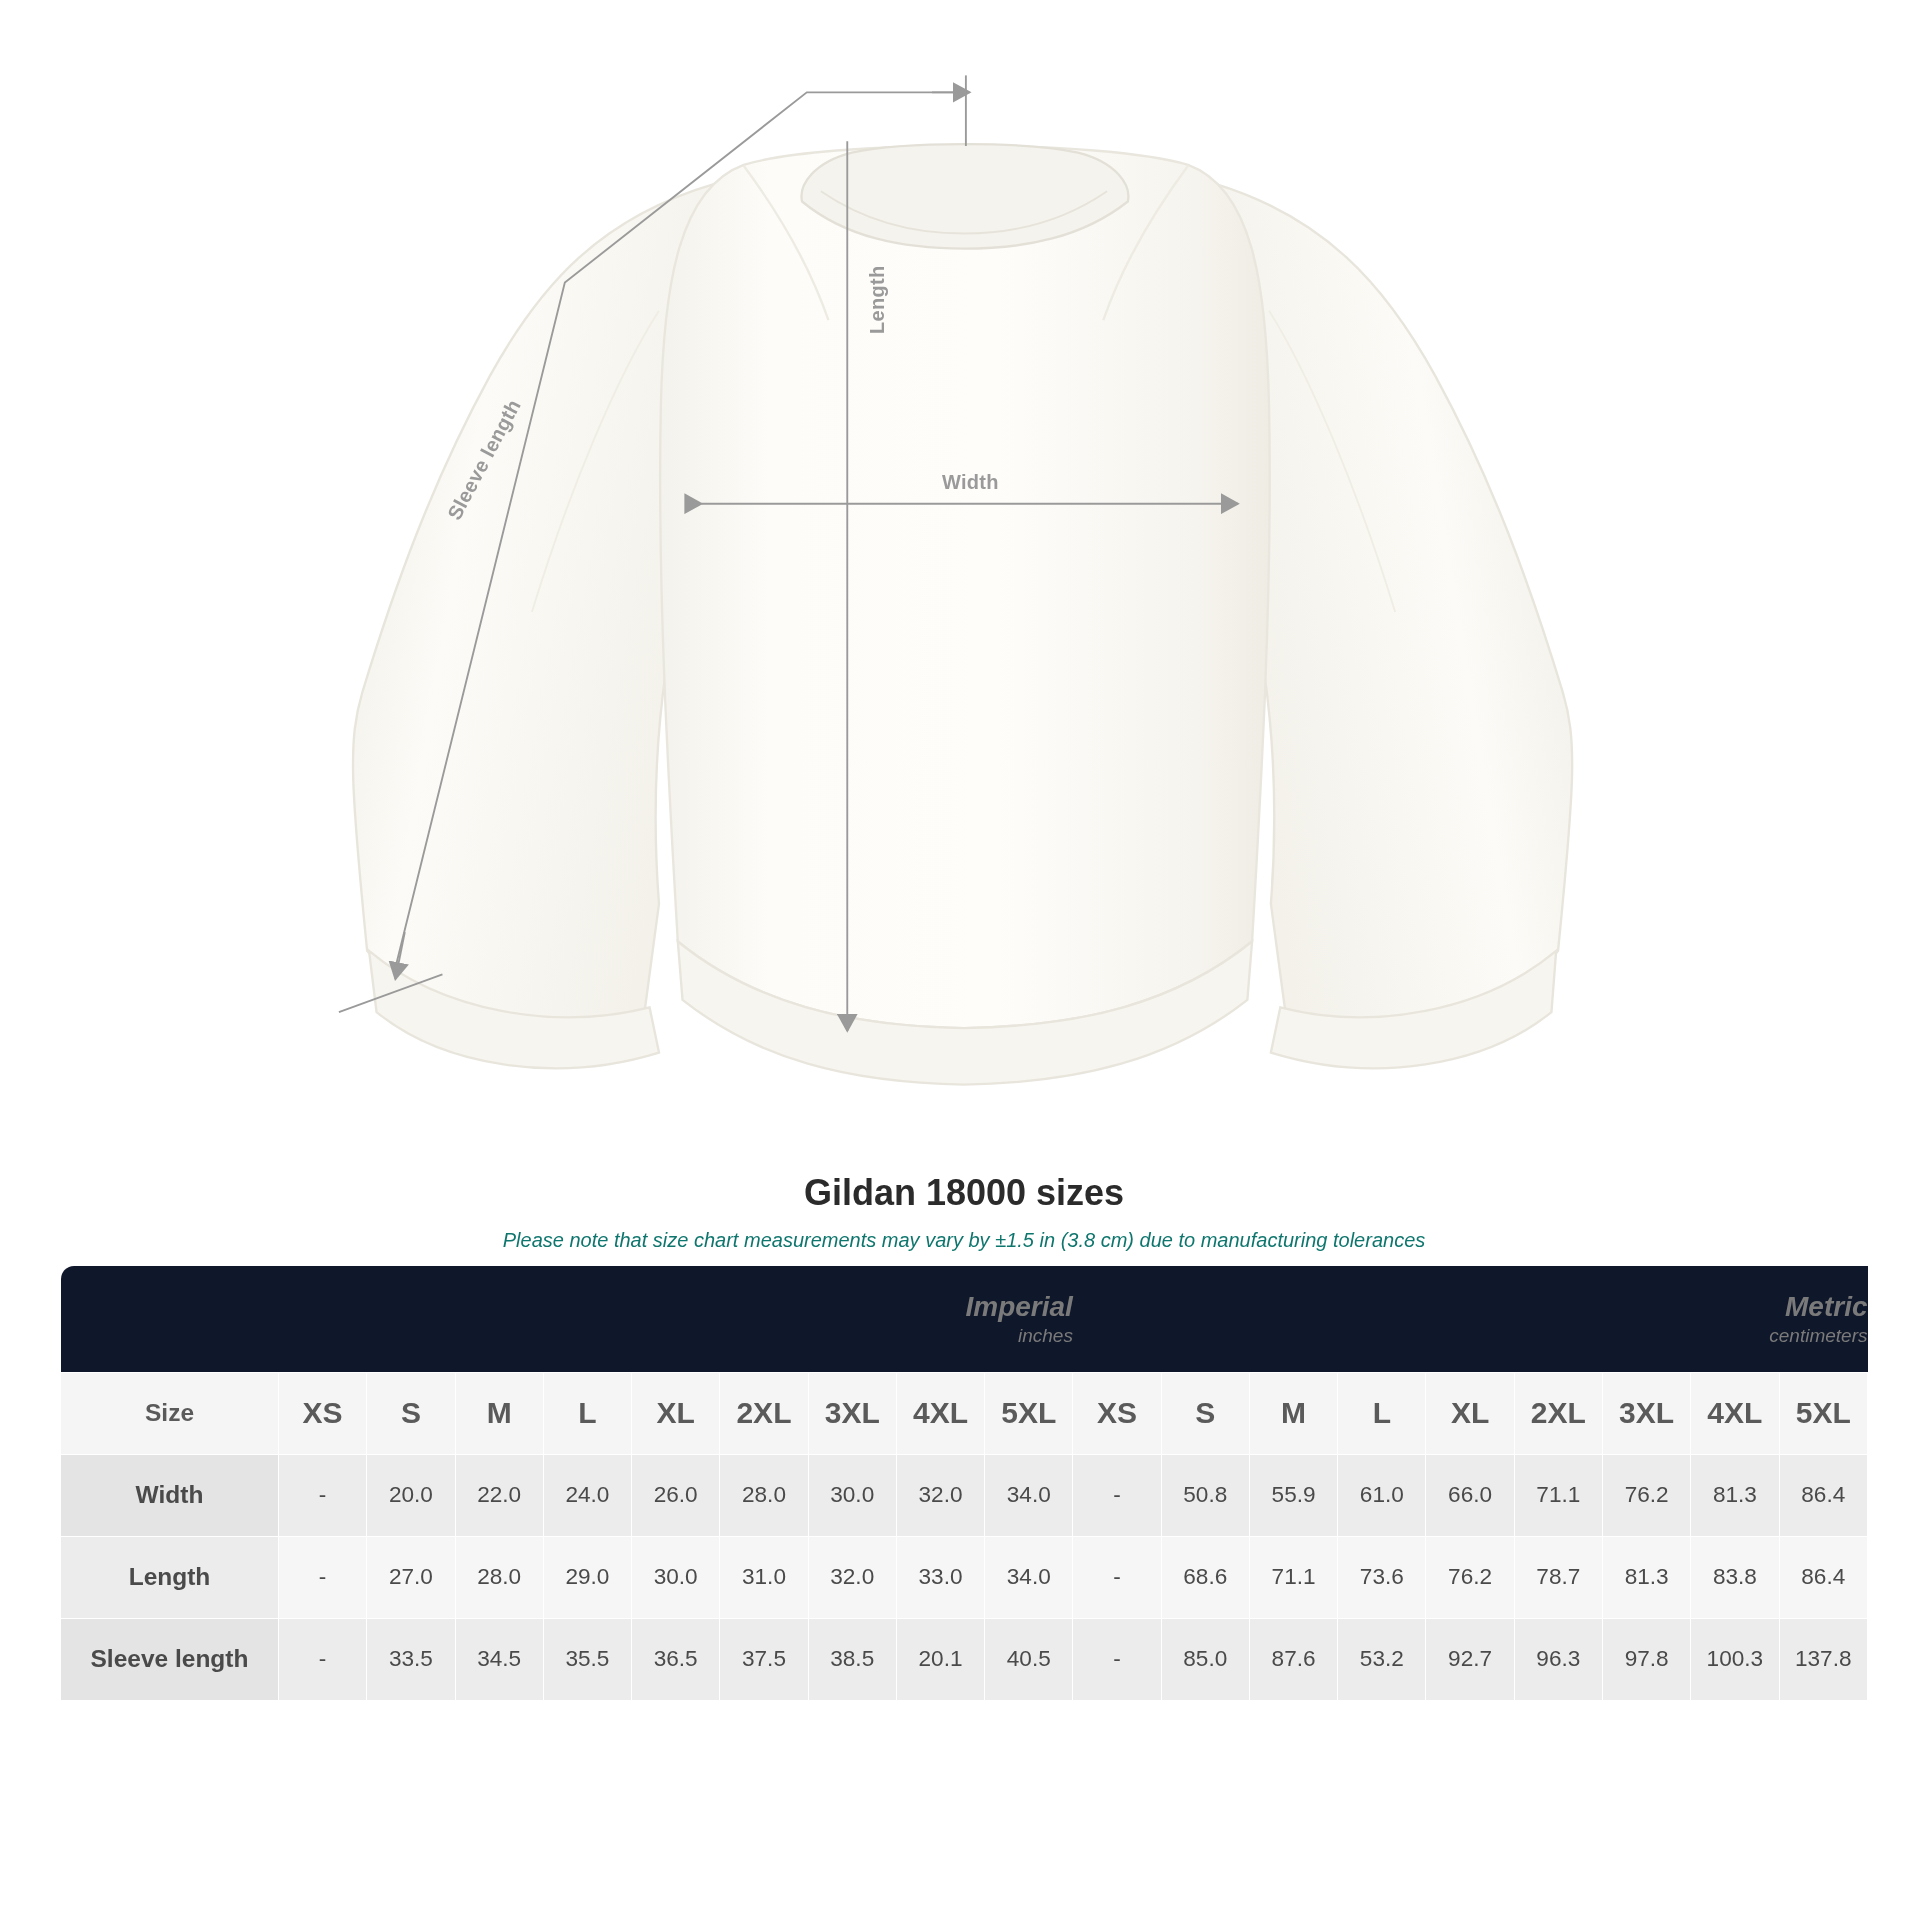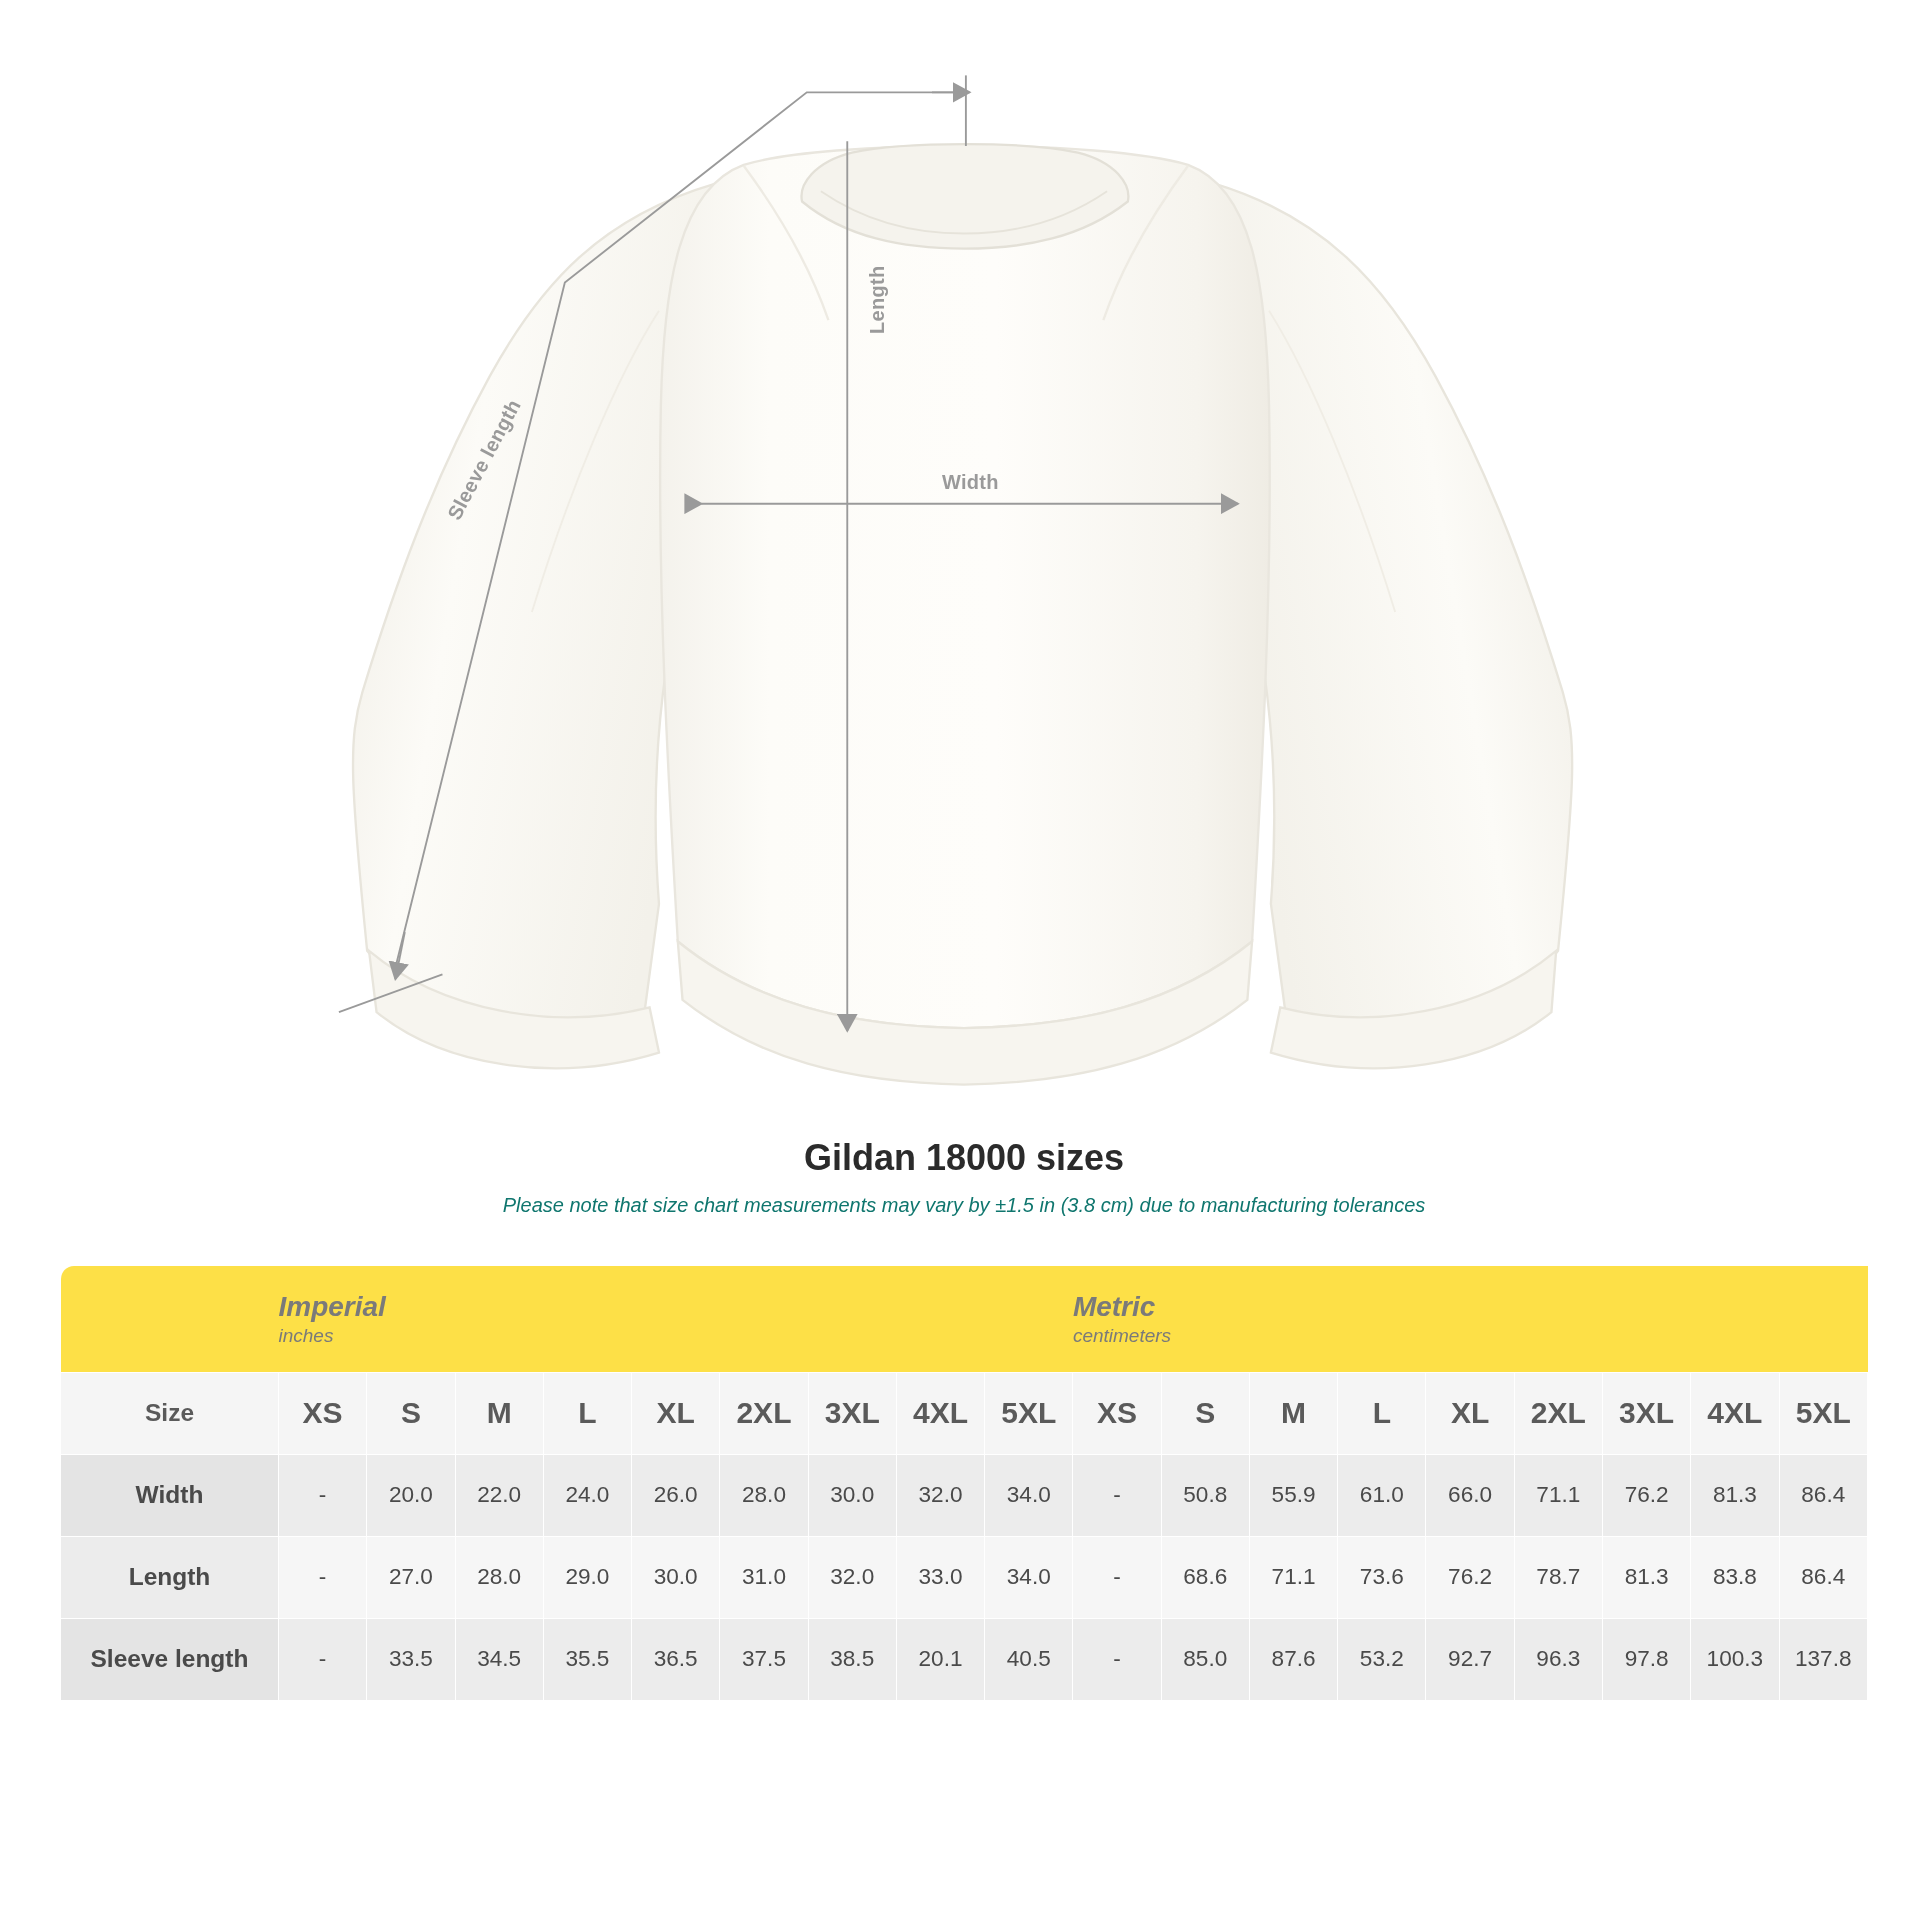--- a/index.html
+++ b/index.html
@@ -52,21 +52,21 @@
   .label-sleeve {
     left: 443px;
     top: 513px;
     transform: rotate(-62deg);
     transform-origin: left top;
   }
 
   
   .title-block {
     position: absolute;
-    top: 1137px;
+    top: 1172px;
     left: 0;
     width: 1928px;
     text-align: center;
   }
   .chart-title {
     font-size: 36px;
     font-weight: bold;
     color: #2b2b2b;
     margin: 0 0 15px 0;
   }
@@ -83,24 +83,24 @@
     top: 1266px;
     left: 60px;
     width: 1808px;
   }
   table.size-table {
     border-collapse: collapse;
     width: 1808px;
     table-layout: fixed;
   }
   table.size-table tr.unit-row td {
-    background: #fde047;
+    background: #0f172a;
     border: none;
     padding: 24.5px 0 22.6px 0;
-    text-align: left;
+    text-align: right;
     vertical-align: middle;
   }
   .unit-corner {
     border-top-left-radius: 13px;
   }
   .unit-name {
     display: block;
     font-size: 28px;
     font-weight: bold;
     font-style: italic;

